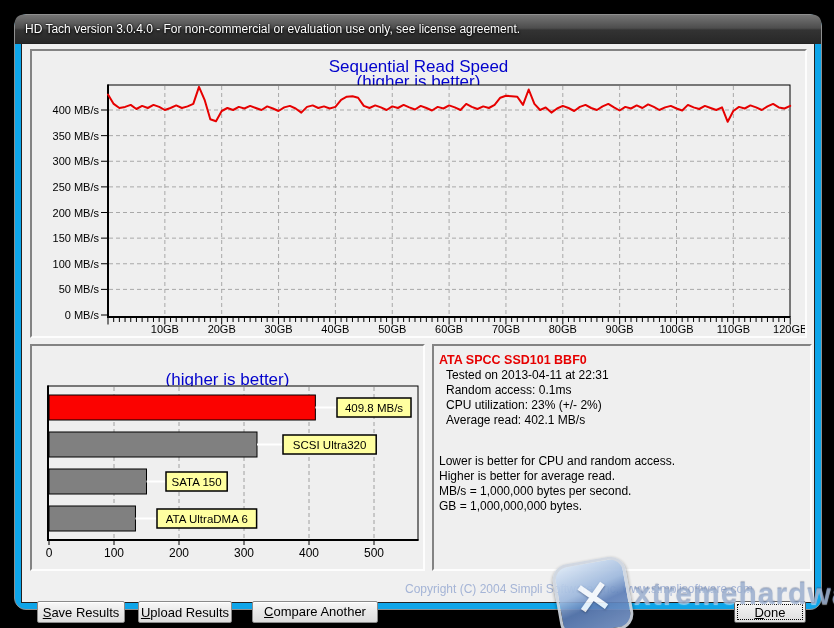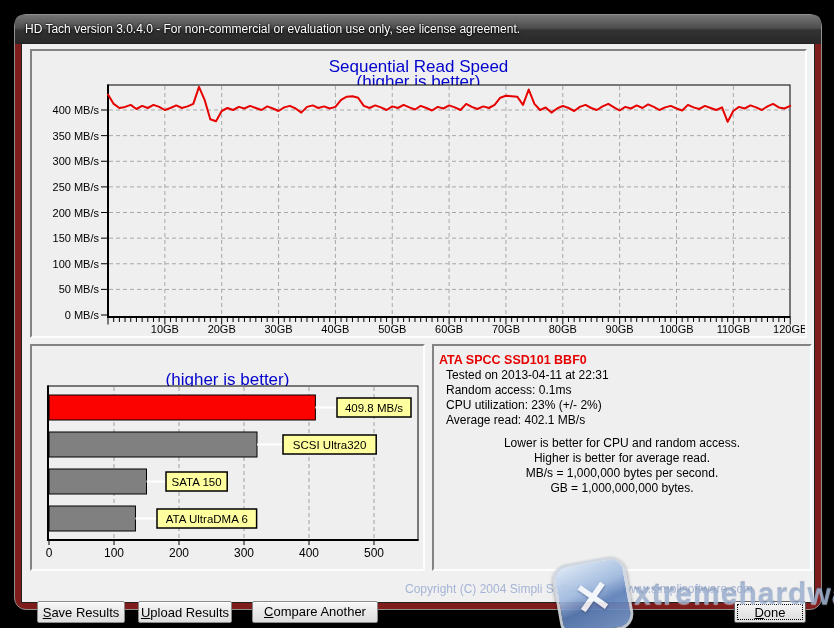--- a/index.html
+++ b/index.html
@@ -2,21 +2,21 @@
 <html><head>
 <meta charset="utf-8">
 <style>
   * { margin:0; padding:0; box-sizing:border-box; }
   html,body { width:834px; height:628px; background:#000; overflow:hidden;
               font-family:"Liberation Sans", sans-serif; }
   body { position:relative; }
 
   
   .window { position:absolute; left:14px; top:14px; width:808px; height:596px;
-            background:#7f1d1d; border:1px solid #8f8f8f; border-radius:12px; }
+            background:#0ea5e9; border:1px solid #8f8f8f; border-radius:12px; }
   .titlebar { position:absolute; left:0; top:0; right:0; height:29px;
               border-radius:7px 7px 0 0;
               background:linear-gradient(#757575, #4d4d4d 45%, #333 52%, #272727);
               color:#fff; font-size:12px; line-height:29px; padding-left:10px;
               text-shadow:0 1px 3px #000, 0 0 2px #000; white-space:nowrap; overflow:hidden; }
   .client { position:absolute; left:7px; right:7px; top:29px; bottom:7px;
             background:#f0f0f0; box-shadow:0 0 0 1px #222; }
 
   
   .panel { position:absolute; background:#efefef; border:2px solid;
@@ -28,21 +28,21 @@
   .chart-title { position:absolute; left:0; width:100%; text-align:center;
                  color:#0202cc; font-size:17px; }
   .ct1 { top:6px; } .ct2 { top:21px; }
   .bt1 { top:9px;margin-top:39px; } .bt2 { top:24px; }
   .chart-svg { position:absolute; left:0; top:0; }
 
   
   .panel-info { padding:6px 5px; font-size:12px; color:#000; }
   .drive-name { color:#e60000; font-weight:bold; font-size:12.5px; line-height:16px; }
   .detail-line { margin-left:7px; line-height:15px; }
-  .notes-block { margin-top:8px;text-align:center; }
+  .notes-block { margin-top:26px; }
   .note-line { line-height:15px; }
 
   
   .btn { position:absolute; top:533px; height:22px; font-size:13px; color:#000;
          background:linear-gradient(#f8f8f8, #eaeaea 45%, #ddd);
          border:1px solid #8a8a8a; border-radius:2px; text-align:center;
          box-shadow:inset 0 1px 0 #fff; cursor:default;
          font-family:"Liberation Sans", sans-serif; line-height:19px;margin-top:24px; }
   .btn .mn { text-decoration:underline; }
   .btn-save    { left:15px;  width:88px; }

